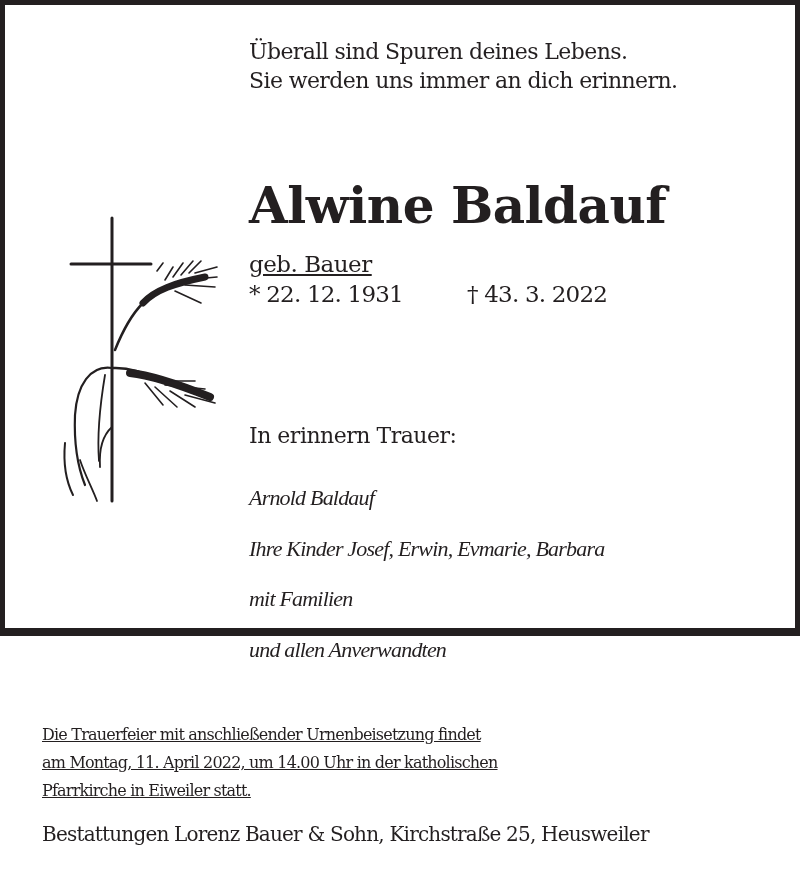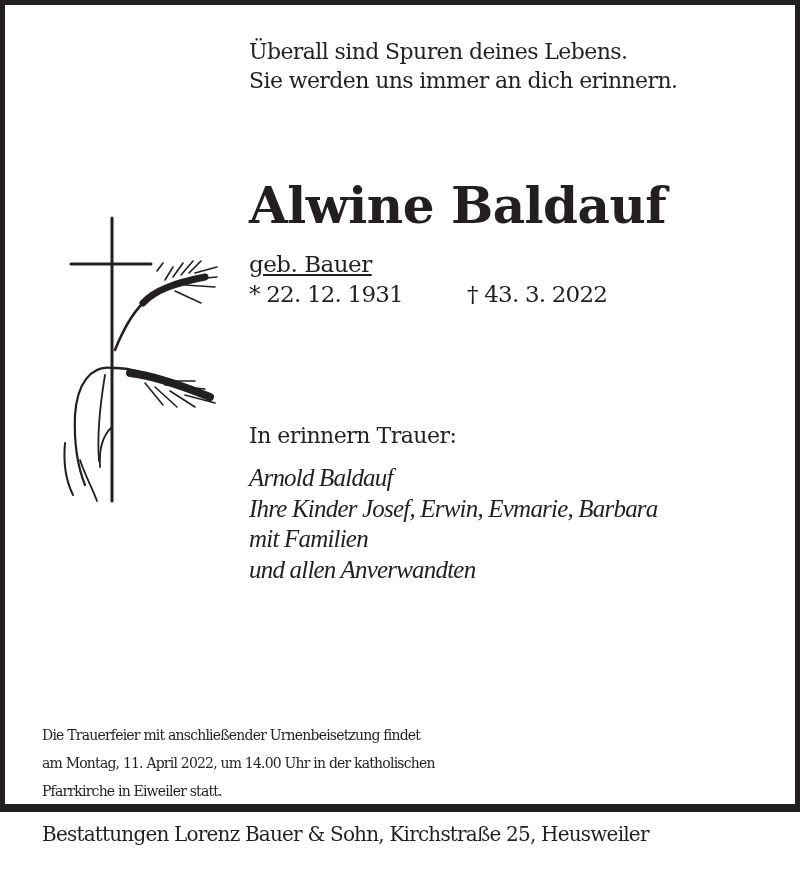--- a/index.html
+++ b/index.html
@@ -1,38 +1,38 @@
 <!DOCTYPE html>
 <html><head>
   <meta charset="utf-8">
   <style>
     html, body { margin: 0; padding: 0; background: #ffffff; }
     body { width: 800px; height: 879px; overflow: hidden; }
     .frame {
       position: absolute; left: 0; top: 0;
-      width: 800px; height: 812px;
+      width: 800px; height: 636px;
       box-sizing: border-box;
       border-top: 5px solid #231f20;
       border-left: 5px solid #231f20;
       border-right: 5px solid #231f20;
       border-bottom: 8px solid #231f20;
       background: #ffffff;
     }
     .serif { font-family: "DejaVu Serif", "Liberation Serif", serif; color: #231f20; }
     .t { position: absolute; white-space: nowrap; }
     .motto { left: 244px; top: 32px; font-size: 22px; line-height: 29px; letter-spacing: -0.6px; }
     .name { left: 244px; top: 170px; font-size: 50px; font-weight: bold; line-height: 62px; letter-spacing: -0.5px; }
     .born-name { left: 244px; top: 244px; font-size: 23px; line-height: 30px; letter-spacing: -0.5px; text-decoration: underline; }
     .dates { left: 244px; top: 274px; font-size: 23px; line-height: 30px; letter-spacing: -0.8px; text-align: center; }
     .date-death { position: absolute; left: 218px; top: 0; }
     .mourn { left: 244px; top: 416px; font-size: 22px; line-height: 30px; letter-spacing: -0.5px; }
     .family { left: 244px; top: 458px; font-size: 22px; line-height: 30.5px; font-style: italic; letter-spacing: -0.8px; font-family: "Liberation Serif", "DejaVu Serif", serif; }
-    .family div { font-size: 25px; }
+    .family div { font-size: 22px; margin-top: 20px; }
     .place { left: 37px; top: 672px; font-size: 22px; line-height: 30px; letter-spacing: -0.6px; }
-    .ceremony { left: 37px; top: 716px; font-size: 14px; line-height: 28px; letter-spacing: -0.8px; }
+    .ceremony { left: 37px; top: 716px; font-size: 16px; line-height: 28px; letter-spacing: -0.8px; text-decoration: underline; }
     .undertaker { left: 37px; top: 816px; font-size: 20px; line-height: 26px; letter-spacing: -0.8px; }
     .emblem { position: absolute; left: 40px; top: 200px; width: 200px; height: 310px; }
   </style>
 </head>
 <body>
 
 <div class="frame">
   <div class="t serif motto">
     <div>Überall sind Spuren deines Lebens.</div>
     <div>Sie werden uns immer an dich erinnern.</div>

